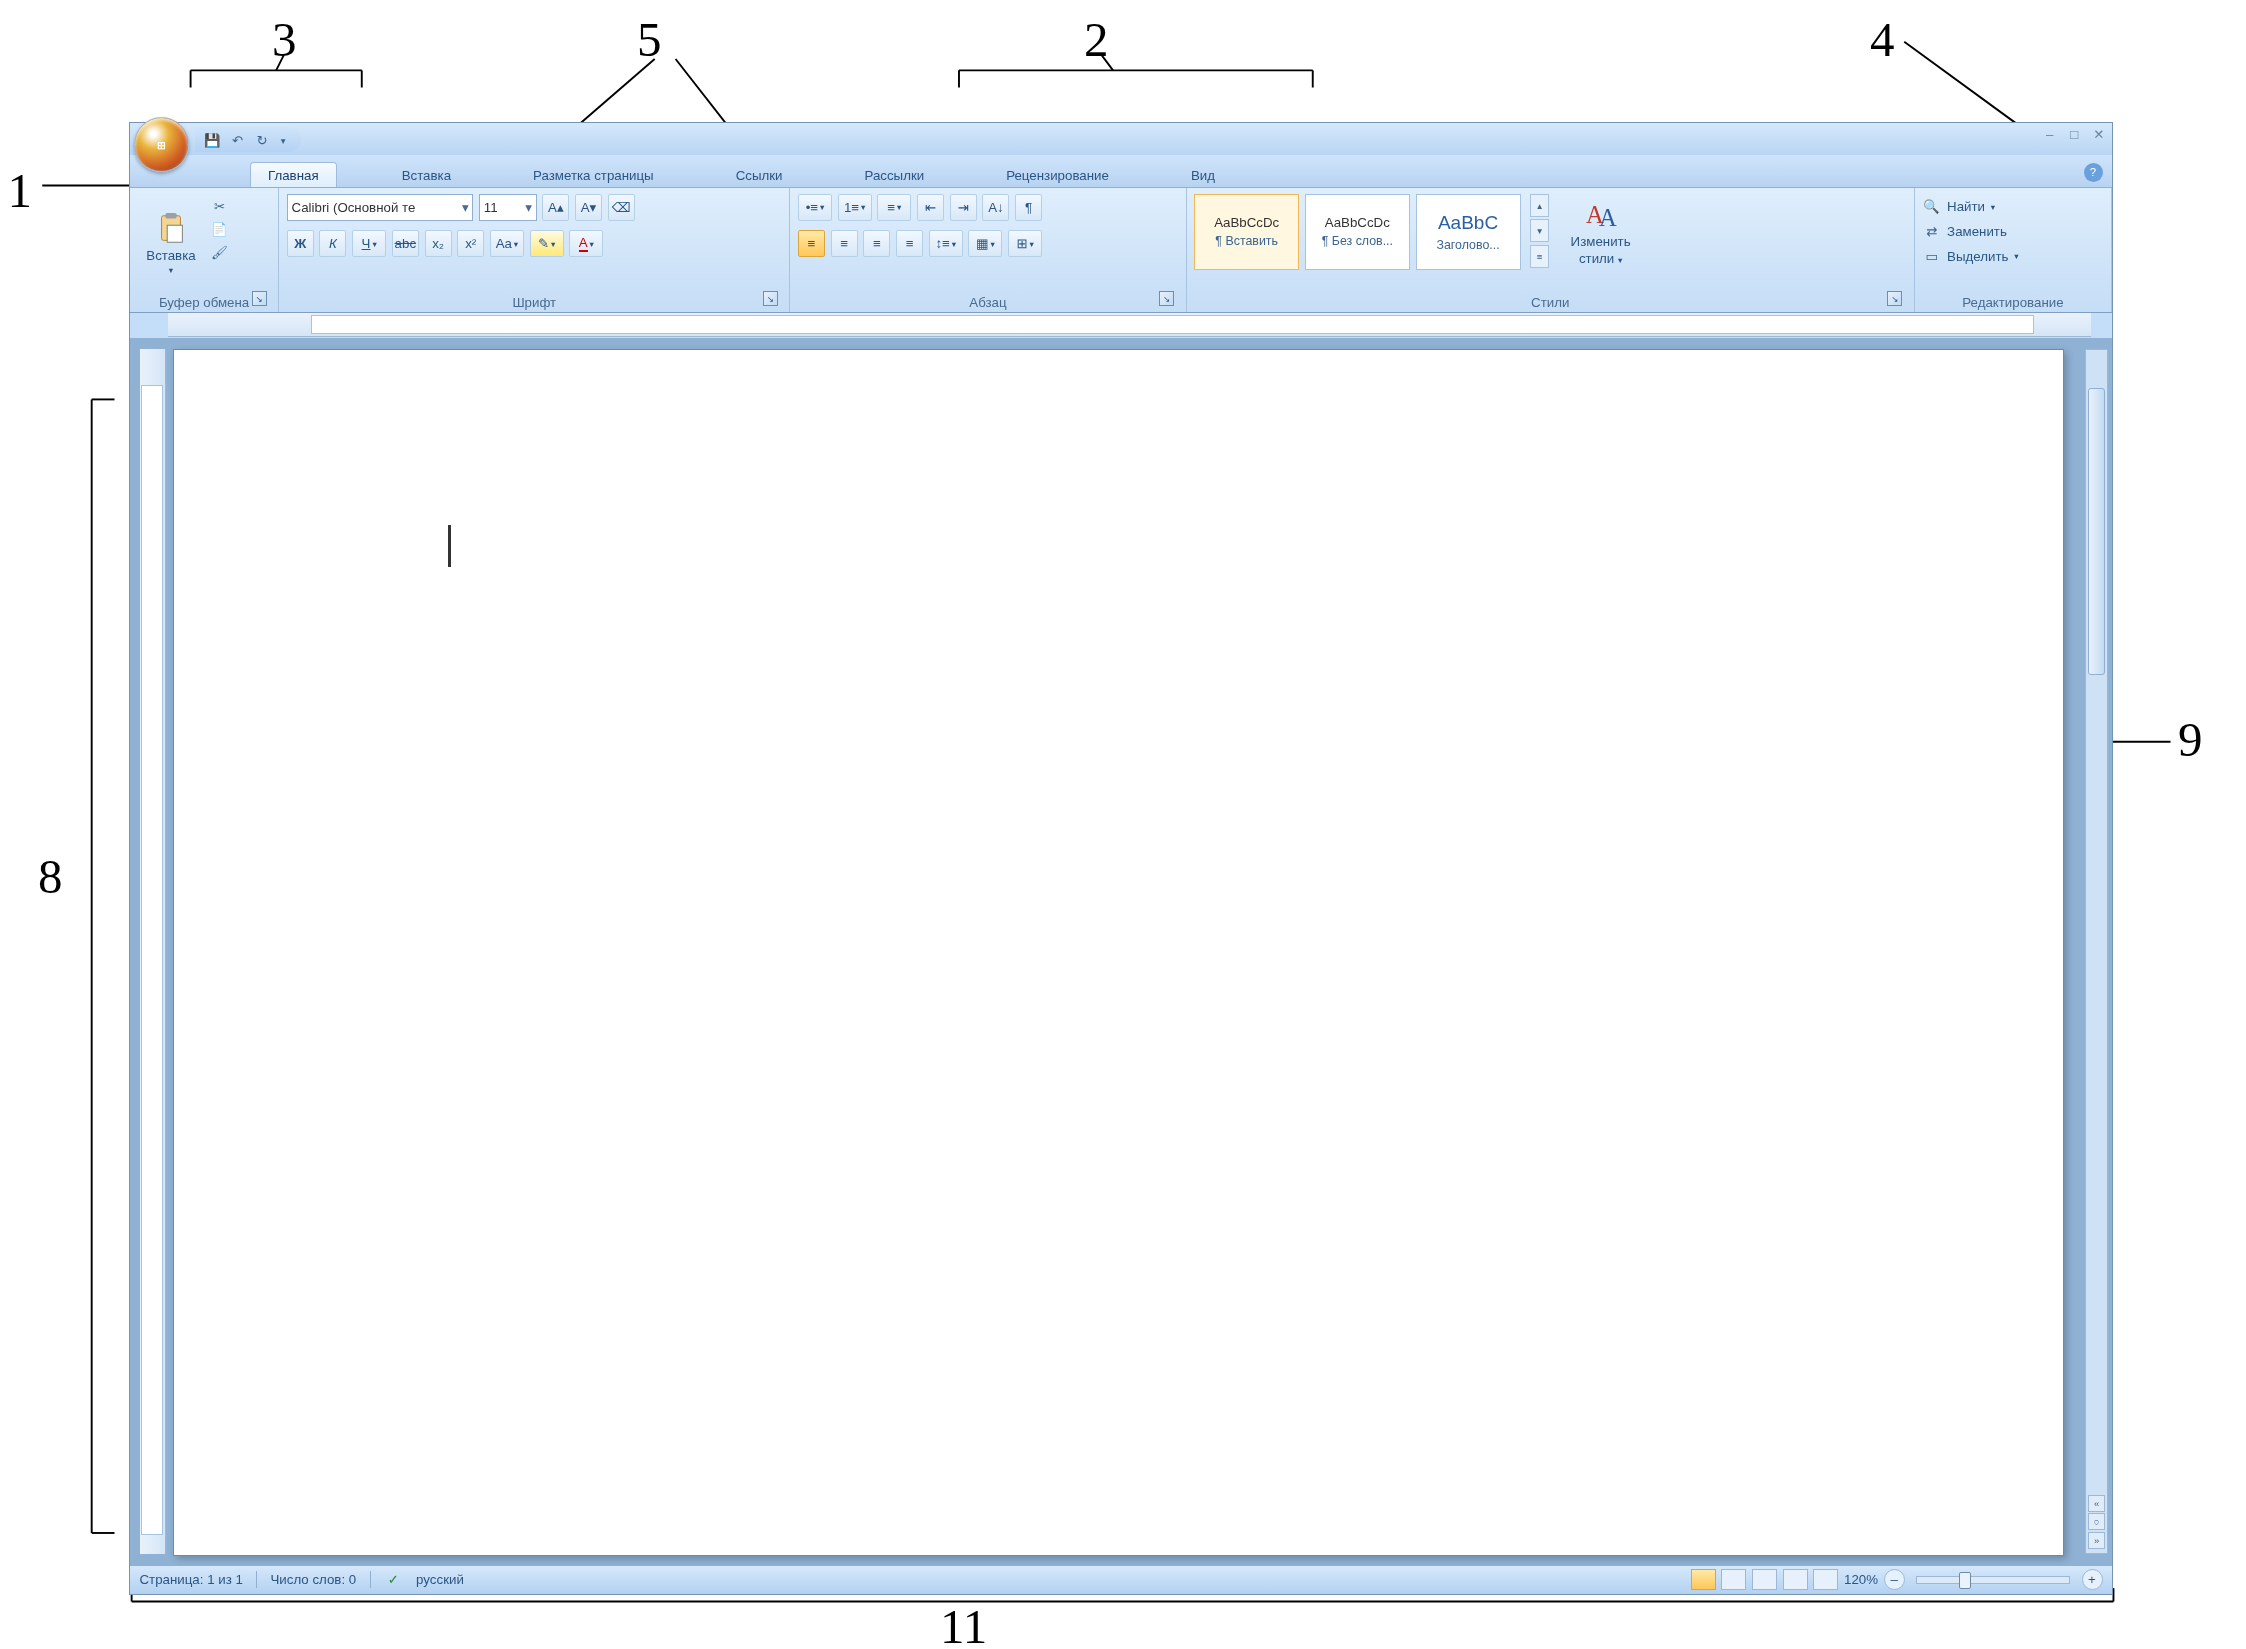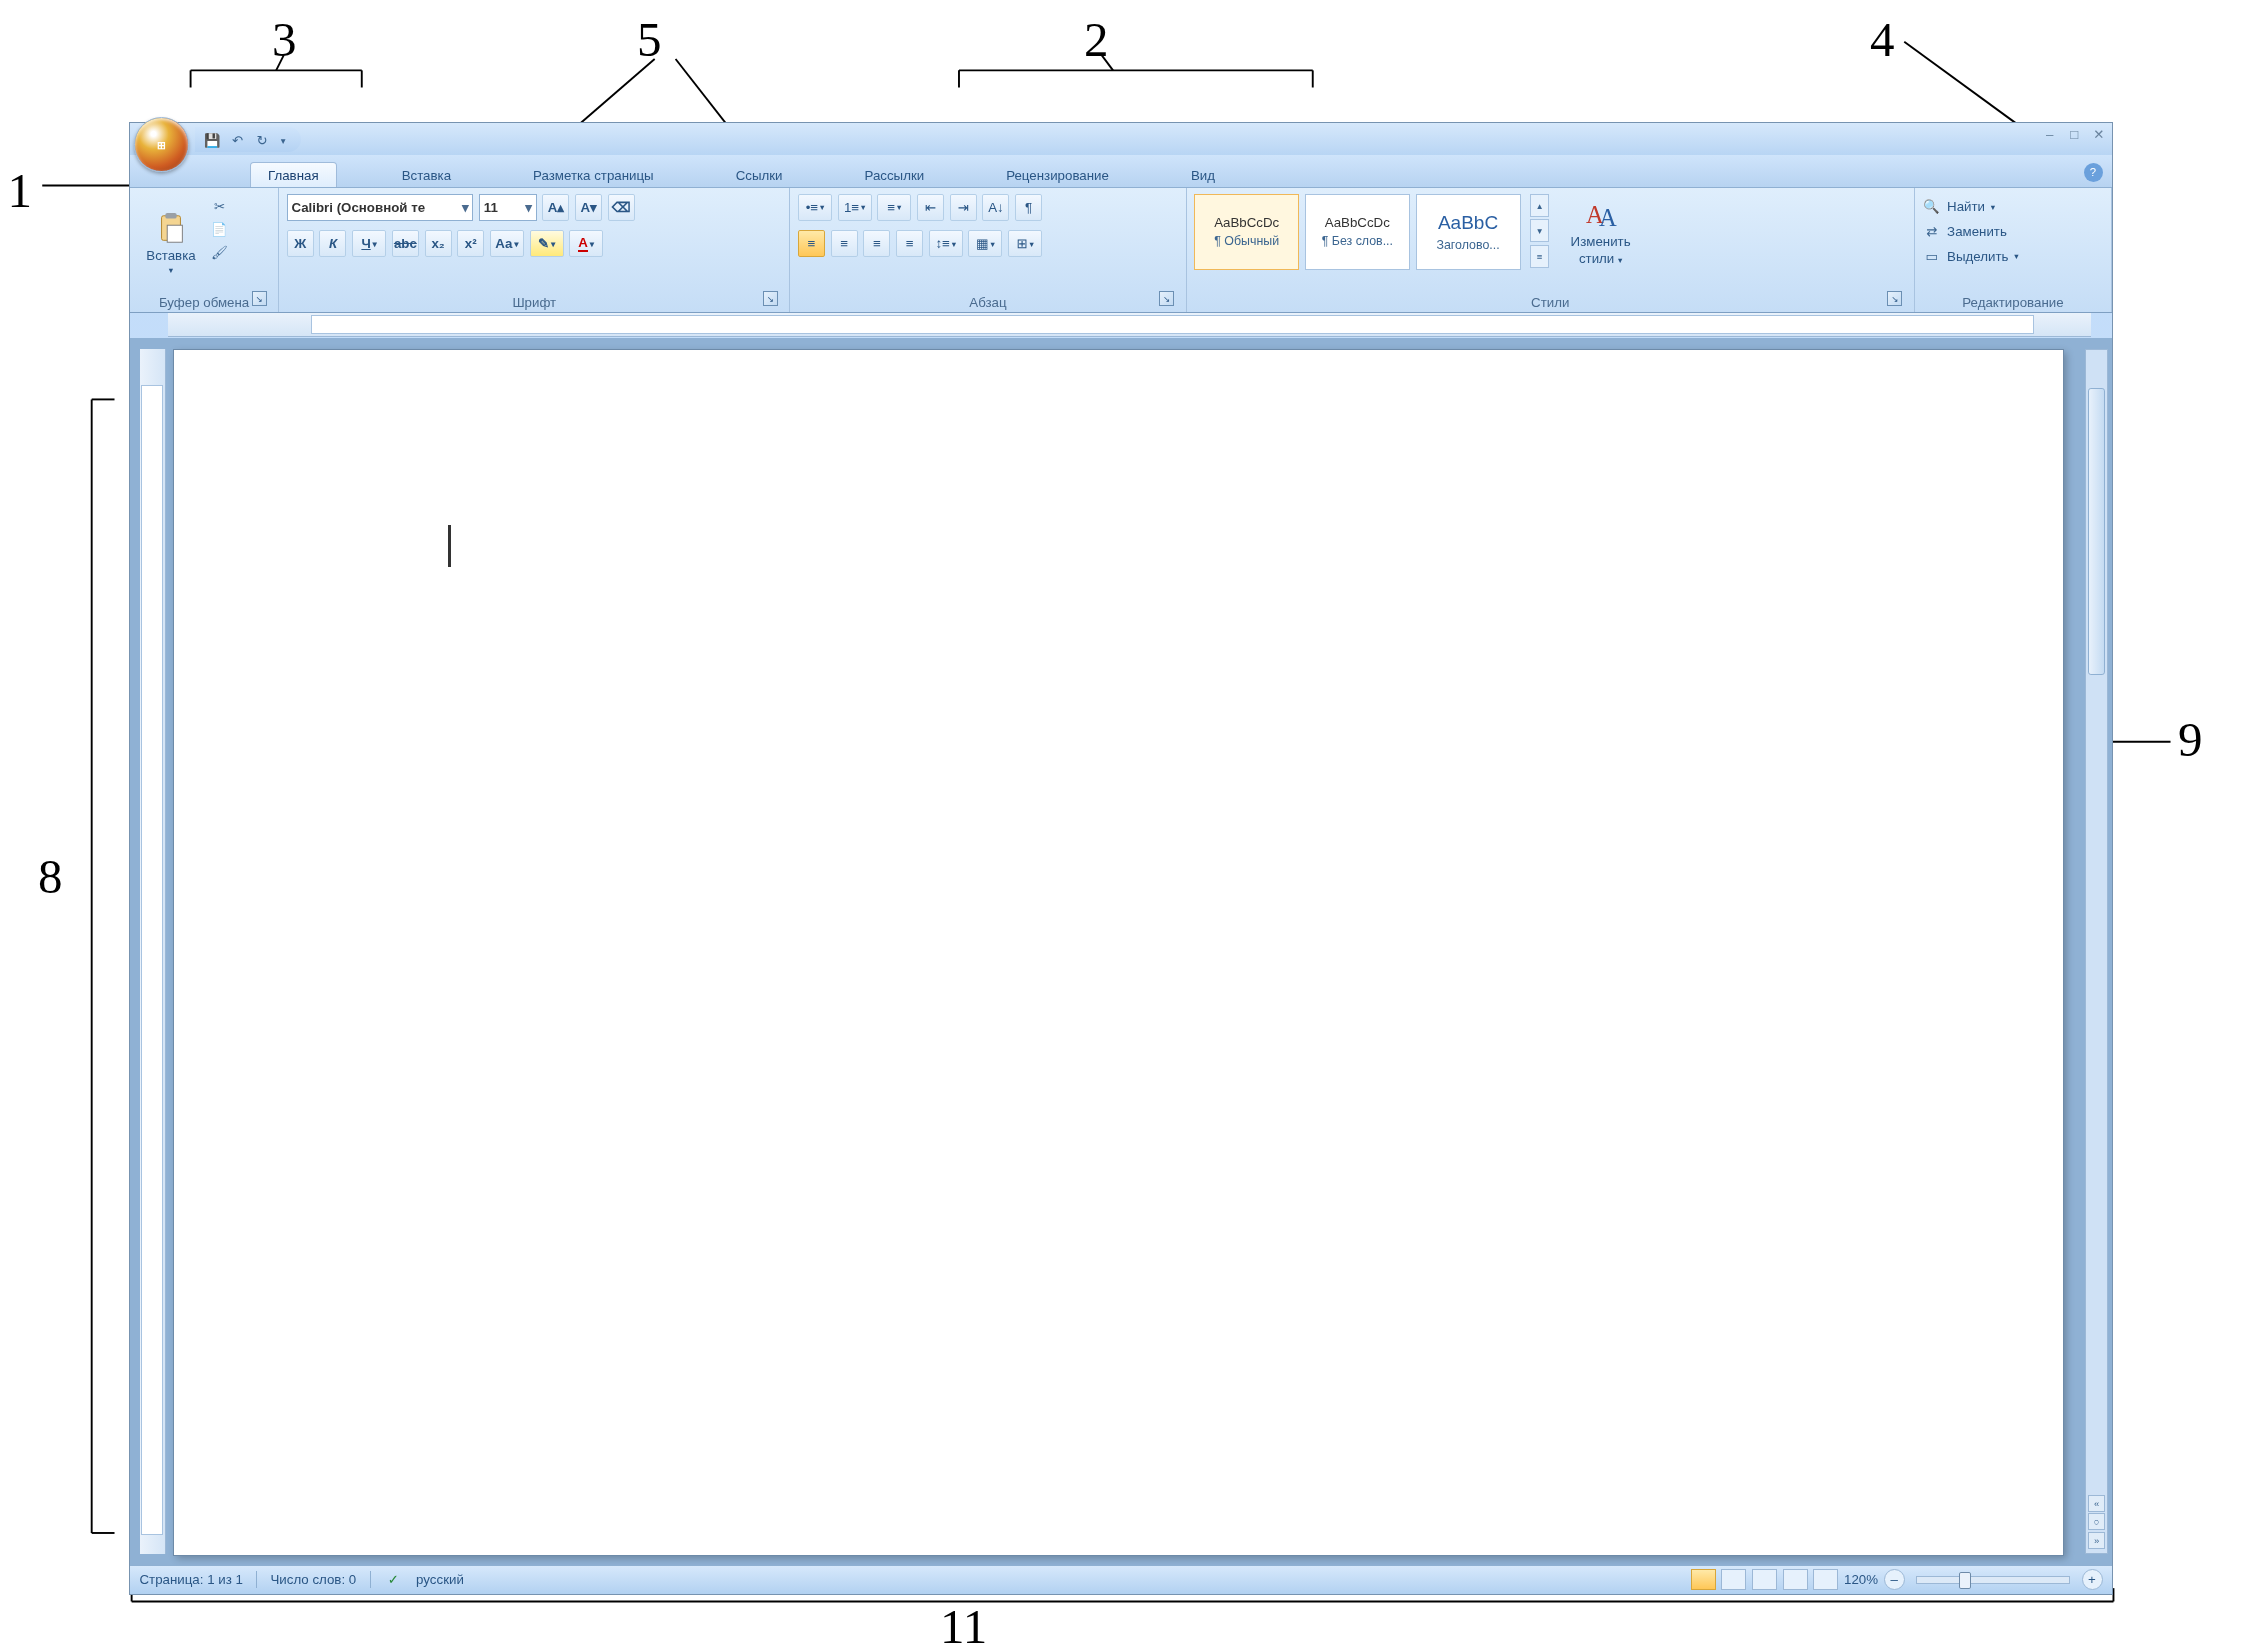--- a/index.html
+++ b/index.html
@@ -138,21 +138,21 @@
   justify-content:center;gap:1.9px;
   padding:3.8px 1.9px;color:#2a5685;font-size:13.3px;text-align:center;
   border:1px solid transparent;border-radius:2.9px;
 }
 .big-btn .glyph{width:34px;height:34px;display:flex;align-items:center;justify-content:center;}
 .smallcol{display:flex;flex-direction:column;gap:3.8px;justify-content:flex-start;padding-top:3.8px;}
 .ic{display:inline-block;width:19px;height:19px;line-height:19px;text-align:center;color:#3b6590;}
 
 .fontgroup{width:495px;}
 .fontgroup .row{display:flex;gap:5.7px;align-items:center;}
-.fontgroup .rows{display:flex;flex-direction:column;gap:9.5px;flex:1;font-weight:bold;}
+.fontgroup .rows{display:flex;flex-direction:column;gap:9.5px;flex:1;}
 .combo{
   height:25px;background:#fff;border:1px solid #8fb0d2;
   display:flex;align-items:center;padding:0 3.8px;color:#333;
 }
 .combo.font{width:177px;}
 .combo.size{width:48px;}
 .combo .dd{margin-left:auto;color:#4a6b8f;}
 .btn{
   width:25px;height:25px;
   border:1px solid #b4cfe8;border-radius:1.9px;
@@ -457,21 +457,21 @@
       <div class="group-label">
         <span>Абзац</span>
         <span class="launcher">↘</span>
       </div>
     </div>
 
     <div class="group stylegroup">
       <div class="group-content" style="align-items:flex-start;">
         <div class="stylebox sel">
           <div class="sample">AaBbCcDc</div>
-          <div class="name">¶ Обычный</div>
+          <div class="name">¶ Вставить</div>
         </div>
         <div class="stylebox">
           <div class="sample">AaBbCcDc</div>
           <div class="name">¶ Без слов...</div>
         </div>
         <div class="stylebox">
           <div class="sample" style="color:#2a5fa3;font-size:19px;">AaBbC</div>
           <div class="name">Заголово...</div>
         </div>
         <div class="stylectrl">

